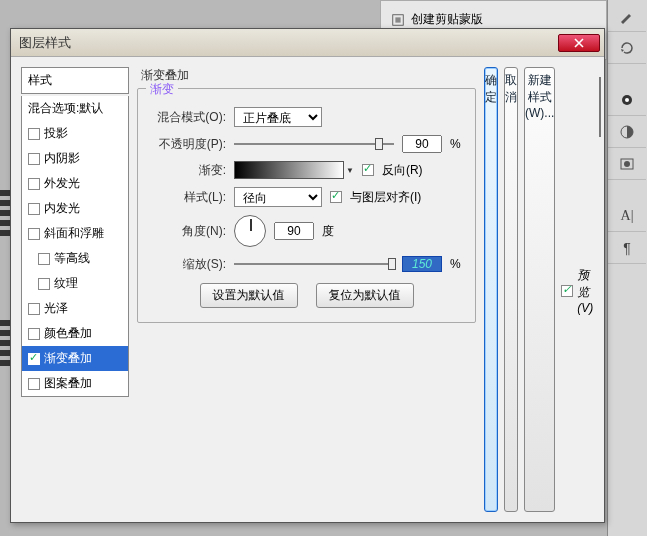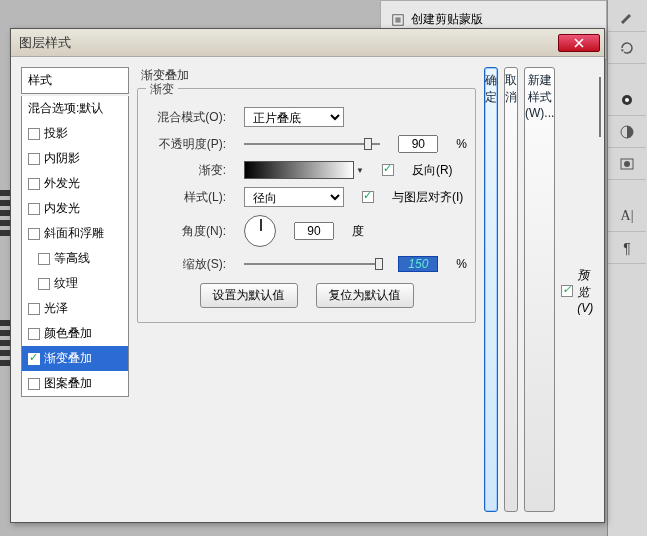--- a/index.html
+++ b/index.html
@@ -32,25 +32,25 @@
 .style-item.indent { padding-left: 16px; }
 .style-item.sel { background: #2b6cd4; color: #fff; }
 .chk { width: 12px; height: 12px; border: 1px solid #888; background: #fff; display: inline-block; position: relative; flex-shrink: 0; }
 .chk.on { background: #fff; }
 .chk.on::after { content: "✓"; position: absolute; top: -3px; left: 0; font-size: 11px; color: #1a5; }
 .style-item.sel .chk { border-color: #fff; }
 
 .center { flex: 1; }
 .section-title { color: #333; margin: 0 0 3px 4px; }
 .group { border: 1px solid #aaa; border-radius: 2px; padding: 10px 8px 14px 8px; position: relative; margin-top: 4px; }
-.group-legend { position: absolute; top: -8px; left: 8px; background: #f0f0f0; padding: 0 4px; color: #404040; }
-.row { display: flex; align-items: center; margin: 8px 0; gap: 18px; }
+.group-legend { position: absolute; top: -8px; left: 8px; background: #f0f0f0; padding: 0 4px; color: #8b5cf6; }
+.row { display: flex; align-items: center; margin: 8px 0; gap: 8px; }
 .lbl { width: 80px; text-align: right; color: #333; }
 select, input[type=text] { border: 1px solid #888; background: #fff; padding: 2px 4px; height: 20px; }
-select { width: 100px; }
+select { width: 88px; }
 .num { width: 40px; text-align: center; }
 .num.hl { background: #316ac5; color: #5eead4; border: 1px solid #14a; font-style: italic; }
 .slider { flex: 1; height: 18px; position: relative; max-width: 160px; }
 .slider-track { position: absolute; top: 8px; left: 0; right: 0; height: 2px; background: #888; }
 .slider-thumb { position: absolute; top: 3px; width: 8px; height: 12px; background: #eee; border: 1px solid #555; }
 .grad-preview { width: 110px; height: 18px; border: 1px solid #555; background: linear-gradient(to right, #000, #fff); }
 .grad-wrap { display: flex; align-items: center; position: relative; }
 .grad-wrap::after { content: "▼"; font-size: 8px; margin-left: 2px; color: #333; }
 .angle-dial { width: 32px; height: 32px; border: 1px solid #666; border-radius: 50%; background: #fff; position: relative; }
 .angle-dial::after { content: ""; position: absolute; top: 3px; left: 15px; width: 2px; height: 12px; background: #333; }

